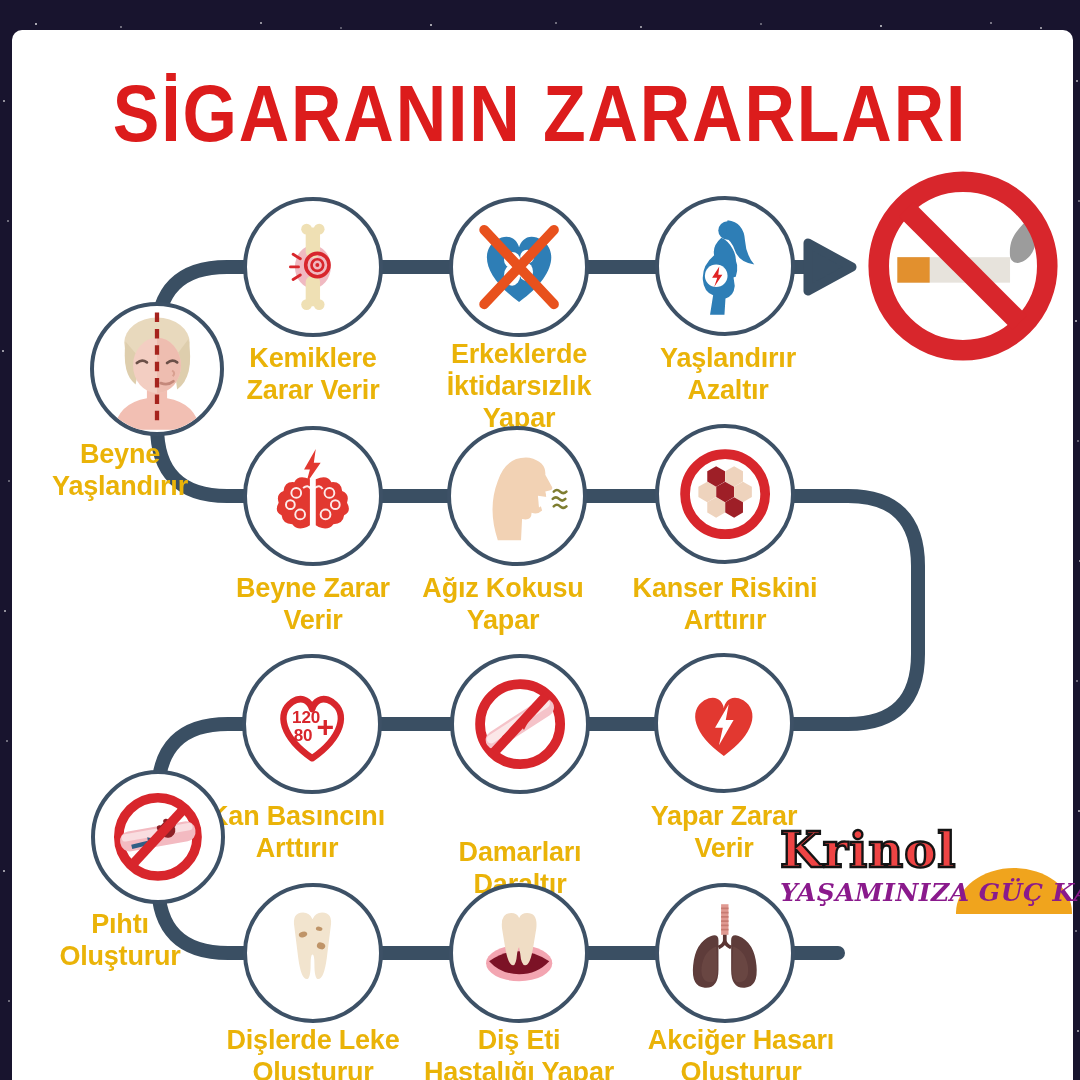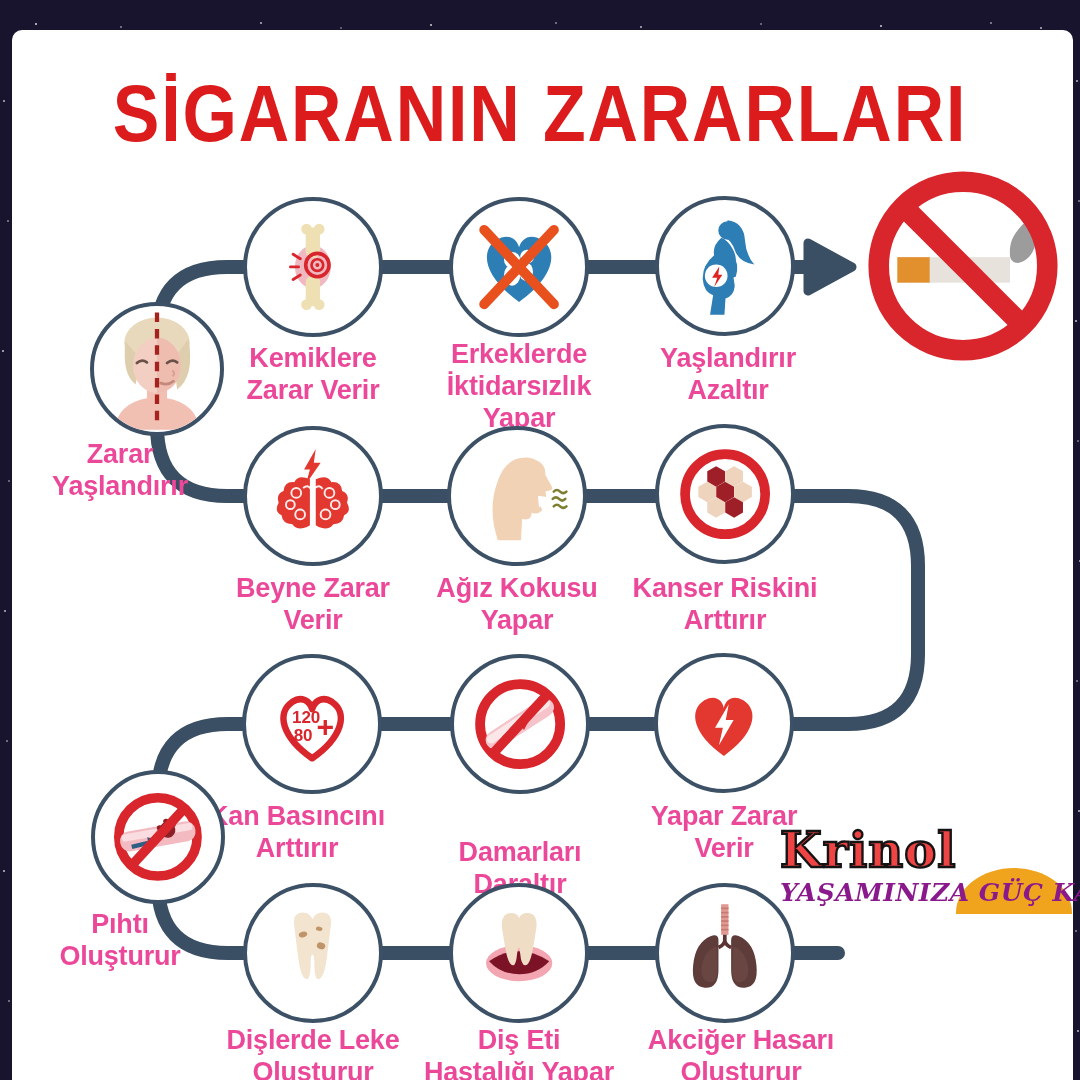--- a/index.html
+++ b/index.html
@@ -23,21 +23,21 @@
       1078px 790px 0 0 rgba(255,255,255,.75),1075px 910px 0 0 rgba(255,255,255,.5),1077px 1010px 0 0 rgba(255,255,255,.7);}
   .card{position:absolute;left:12px;top:10px;width:1061px;height:1060px;background:#ffffff;border-radius:10px;}
   .title{position:absolute;left:0;top:50px;width:1080px;margin:0;text-align:center;
          font-size:76px;font-weight:800;letter-spacing:2px;color:#dc1c1c;
          transform:scaleX(.92) scaleY(1.04);transform-origin:540px 50%;white-space:nowrap;}
   .pathsvg{position:absolute;left:0;top:0;width:1080px;height:1080px;}
   .node .circle{position:absolute;transform:translate(-50%,-50%);background:#fff;border:4px solid #3d5166;
         border-radius:50%;display:flex;align-items:center;justify-content:center;overflow:hidden;box-sizing:border-box;}
   .node .icon{display:block;}
   .node .label{position:absolute;transform:translateX(-50%);text-align:center;font-weight:bold;
-        font-size:27px;line-height:32px;color:#ec4899;letter-spacing:-.2px;white-space:pre-line;}
+        font-size:27px;line-height:32px;color:#eab308;letter-spacing:-.2px;white-space:pre-line;}
   .no-smoking{position:absolute;left:865px;top:148px;width:196px;height:196px;}
   .brand{position:absolute;left:780px;top:806px;width:292px;height:92px;}
   .brand-accent{position:absolute;left:176px;top:42px;width:116px;height:46px;background:#f0a41d;
         border-top-left-radius:60px 46px;border-top-right-radius:60px 46px;}
   .brand-name{position:absolute;left:0;top:-4px;width:160px;text-align:center;
         font-family:"DejaVu Serif",serif;font-weight:bold;font-size:48px;letter-spacing:1px;
         color:#ef4444;-webkit-text-stroke:2.4px #141414;}
   .brand-tagline{position:absolute;left:0;top:52px;width:100%;text-align:center;white-space:nowrap;
         font-family:"DejaVu Serif",serif;font-style:italic;font-weight:bold;font-size:25px;
         letter-spacing:.5px;color:#8a1a8c;}
@@ -210,21 +210,21 @@
     </defs>
   </svg>
 
   <div>
       <div class="node">
     <div class="circle" style="left: 157px; top: 349px; height: 134px; width: 134px;">
       <svg class="icon" viewBox="0 0 100 100" style="height: 102%; width: 102%;">
             <use href="#aging-face-icon"></use>
           </svg>
     </div>
-    <div class="label" style="left: 120px; top: 418px; width: 230px;">Zarar
+    <div class="label" style="left: 120px; top: 418px; width: 230px;">Beyne
 Yaşlandırır</div>
   </div>
       <div class="node">
     <div class="circle" style="left: 313px; top: 247px; height: 140px; width: 140px;">
       <svg class="icon" viewBox="0 0 100 100" style="height: 68%; width: 68%;">
             <use href="#joint-pain-icon"></use>
           </svg>
     </div>
     <div class="label" style="left: 313px; top: 322px; width: 250px;">Kemiklere
 Zarar Verir</div>
@@ -256,21 +256,21 @@
     </div>
     <div class="label" style="left: 313px; top: 552px; width: 270px;">Beyne Zarar
 Verir</div>
   </div>
       <div class="node">
     <div class="circle" style="left: 517px; top: 476px; height: 140px; width: 140px;">
       <svg class="icon" viewBox="0 0 100 100" style="height: 80%; width: 80%;">
             <use href="#bad-breath-icon"></use>
           </svg>
     </div>
-    <div class="label" style="left: 517px; top: 552px; width: 270px; text-align: center;">Ağız Kokusu
+    <div class="label" style="left: 503px; top: 552px; width: 270px; text-align: center;">Ağız Kokusu
 Yapar</div>
   </div>
       <div class="node">
     <div class="circle" style="left: 725px; top: 474px; height: 140px; width: 140px;">
       <svg class="icon" viewBox="0 0 100 100" style="height: 82%; width: 82%;">
             <use href="#cancer-cells-icon"></use>
           </svg>
     </div>
     <div class="label" style="left: 725px; top: 552px; width: 280px;">Kanser Riskini
 Arttırır</div>

